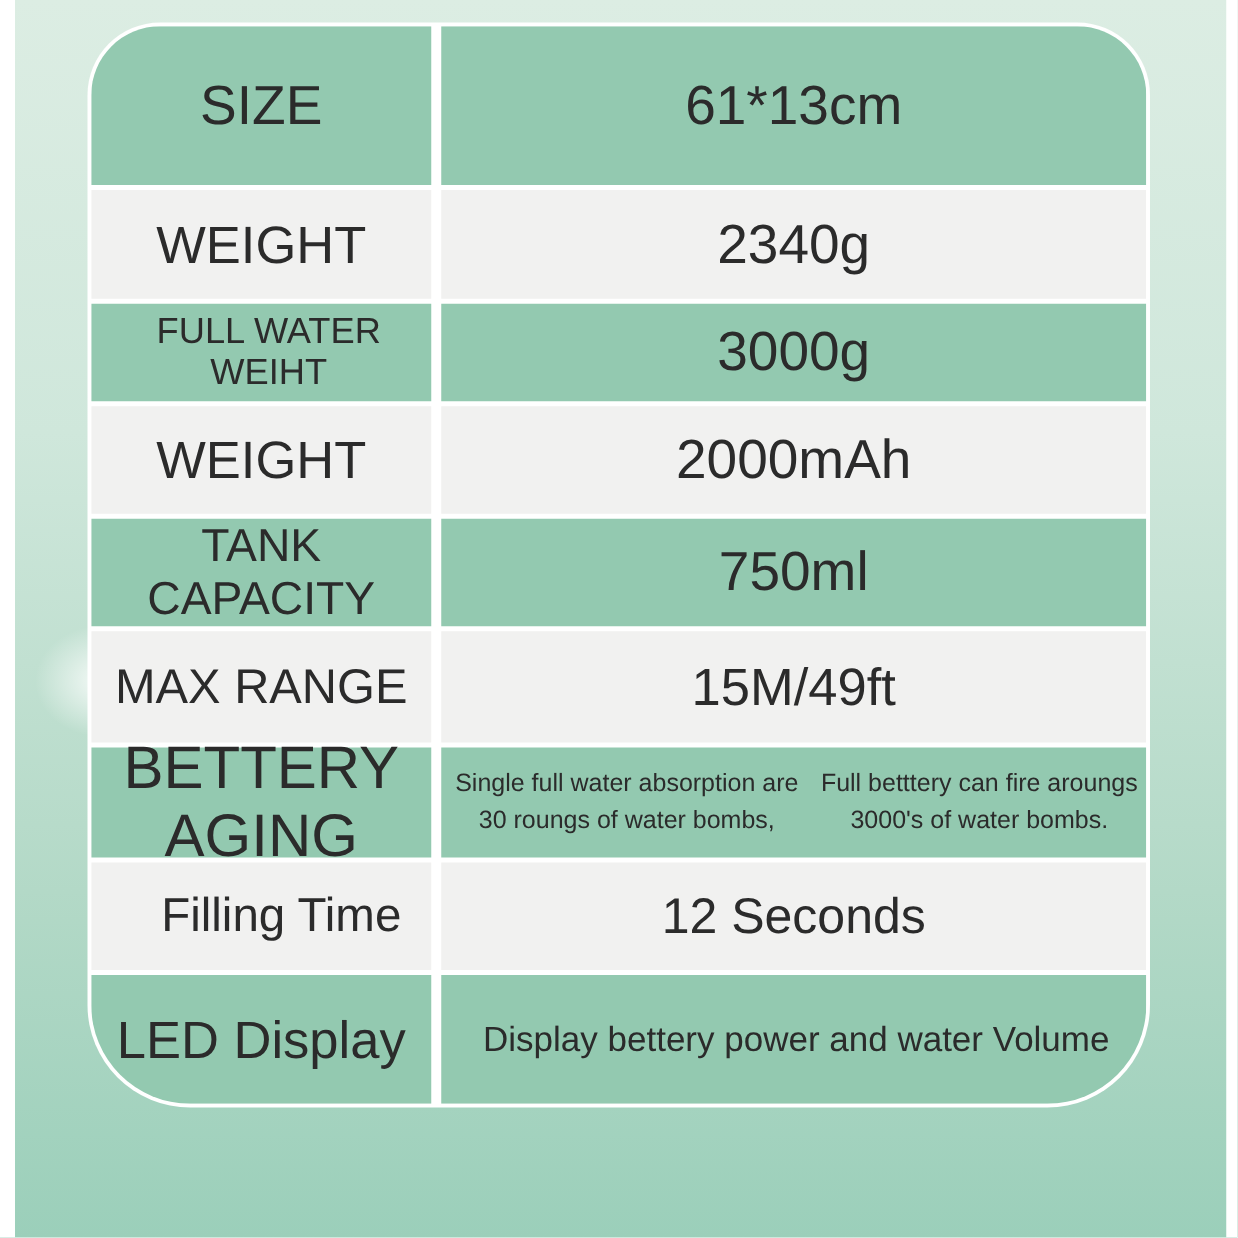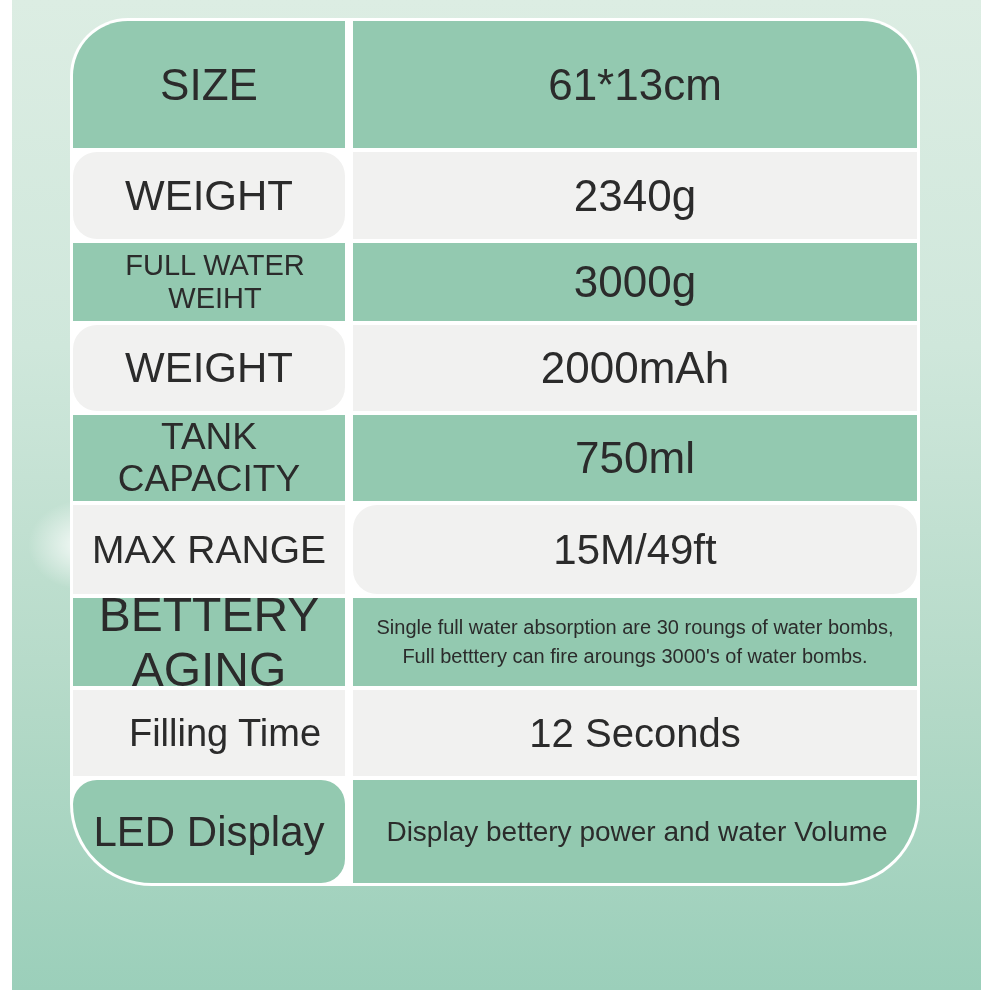--- a/index.html
+++ b/index.html
@@ -28,29 +28,29 @@
     grid-template-rows:127px 87px 78px 86px 86px 89px 88px 86px 1fr;
     gap:4px 8px;
   }
   .c{
     display:flex;align-items:center;justify-content:center;
     color:#2b2b2b;text-align:center;
   }
   .g{background:#93c9b0;}
   .w{background:#f1f1f0;}
   .f44{font-size:44px;}
-  .f42{font-size:42px;border-radius:24px;}
+  .f42{font-size:42px;}
   .f40{font-size:40px;}
   .f39{font-size:39px;}
   .f38{font-size:38px;padding-left:32px;}
   .f37{font-size:37px;}
   .f36{font-size:48px;}
   .f29{font-size:29px;padding-left:12px;}
   .f28{font-size:28px;}
-  .small-note{flex-direction:column;font-size:20px;line-height:1.45;}
+  .small-note{font-size:20px;line-height:1.45;}
   .left-align{justify-content:center;text-align:left;padding-left:4px;}
 </style>
 </head>
 <body>
 
 <div class="side-strip left"></div>
 <div class="side-strip right"></div>
 <div class="glow"></div>
 
 <div class="card">

